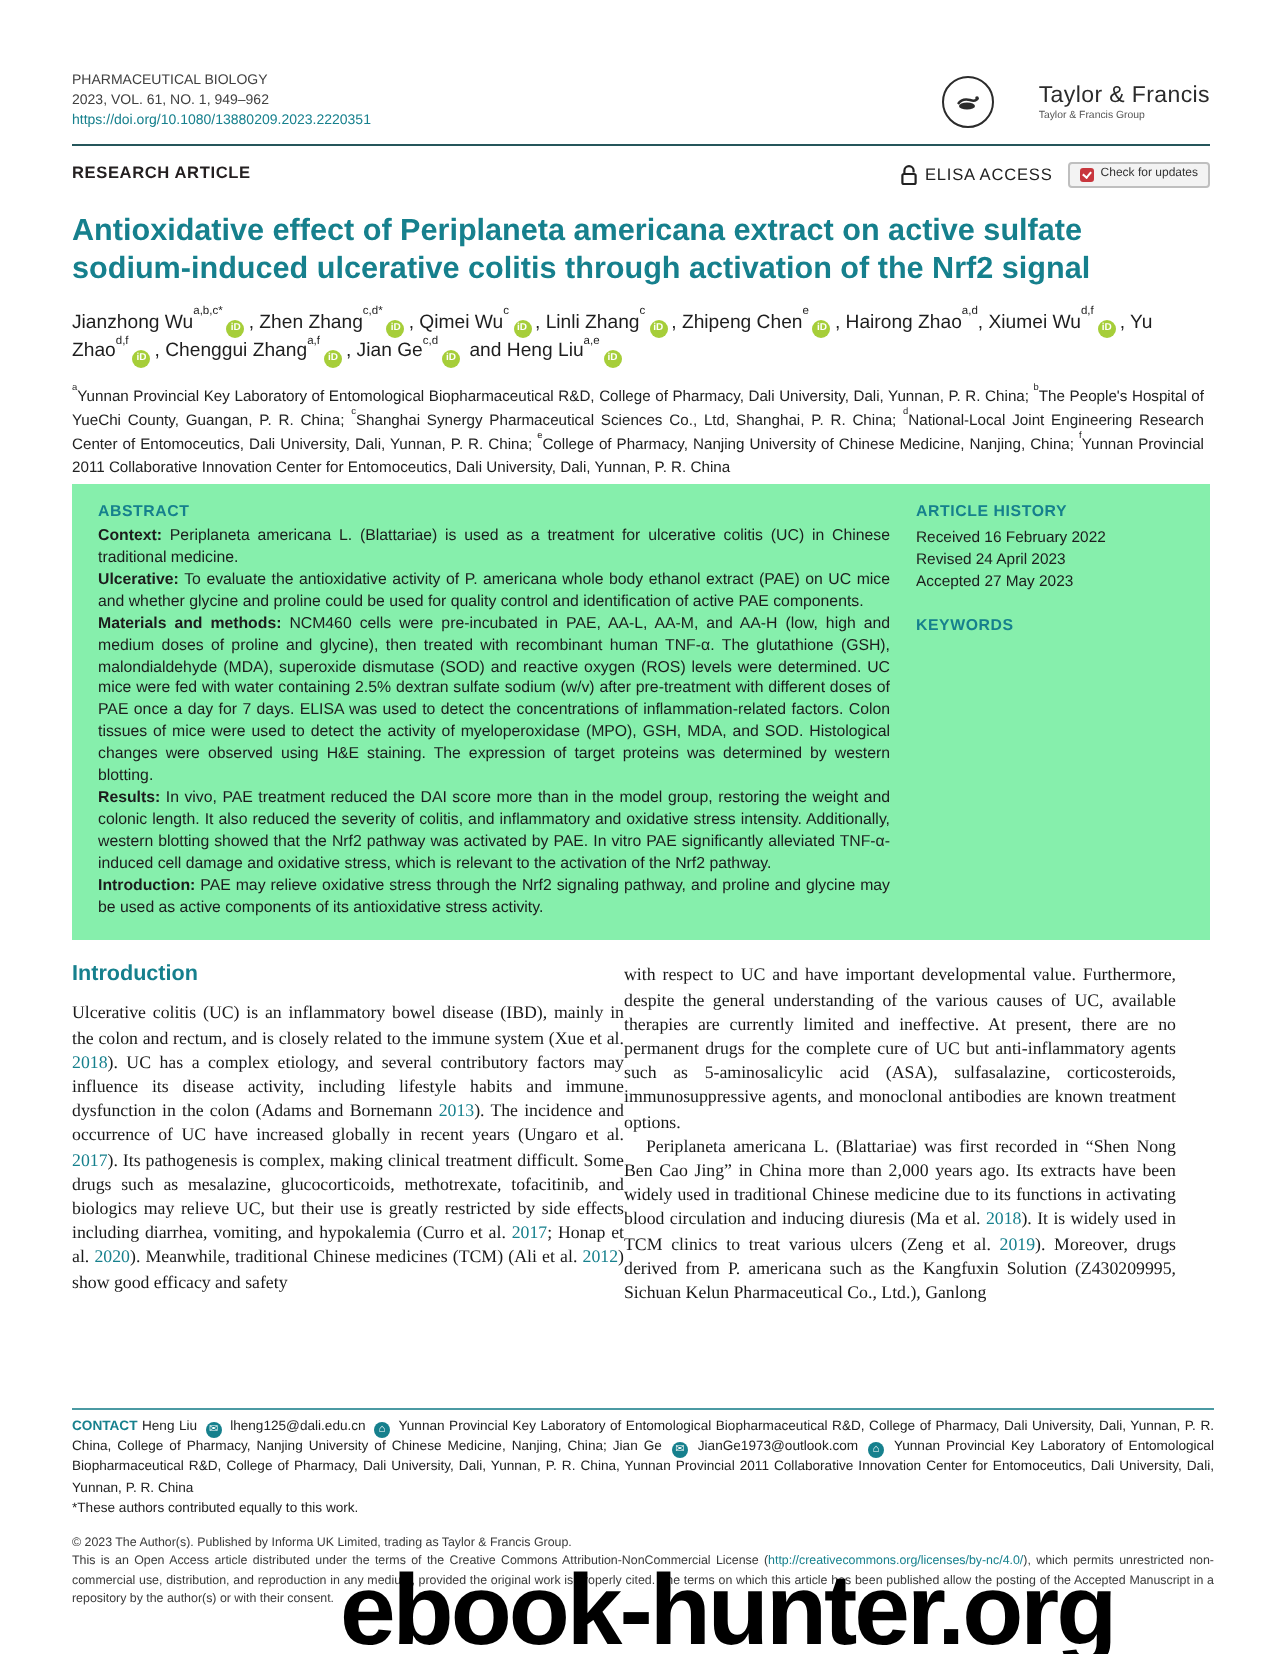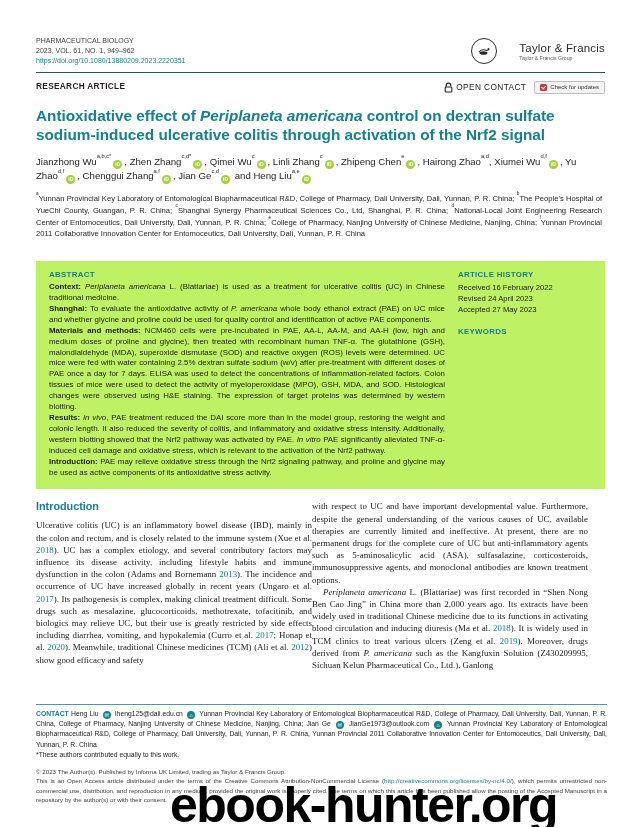--- a/index.html
+++ b/index.html
@@ -34,21 +34,21 @@
     border:solid #fff; border-width:0 1px 1px 0; transform:rotate(40deg); }
 
   
   .title { margin-top:12px; font-size:15.3px; font-weight:bold; color:#16808d; line-height:1.28; max-width:562px; }
   .authors { margin-top:10px; font-size:9.6px; line-height:1.5; color:#1e1e1e; max-width:566px; }
   .authors sup { font-size:60%; position:relative; top:-0.45em; }
   .affils { margin-top:8px; font-size:7.6px; line-height:1.5; text-align:justify; color:#222; max-width:566px; }
   .affils sup { font-size:62%; position:relative; top:-0.4em; }
 
   
-  .abs-box { margin-top:22px; background:#bef264; display:flex; gap:13px; padding:9px 11px 11px 13px; }
+  .abs-box { margin-top:3px; background:#86efac; display:flex; gap:13px; padding:9px 11px 11px 13px; }
   .abs-main { flex:1; }
   .box-h { font-size:7.9px; font-weight:bold; color:#16808d; letter-spacing:.3px; margin-bottom:3px; }
   .abs-p { font-size:7.9px; line-height:1.38; text-align:justify; color:#1c1c1c; }
   .abs-side { width:136px; flex:none; }
   .side-line { font-size:7.7px; line-height:1.45; color:#1c1c1c; }
   .kw-h { margin-top:11px; }
 
   
   .body-cols { margin-top:11px; display:flex; gap:0; height:172px; overflow:hidden; }
   .col { width:276px; }
@@ -63,21 +63,21 @@
   .equal-note { font-size:6.8px; line-height:1.5; color:#222; }
   .copyright { margin-top:7px; font-size:6.2px; line-height:1.5; color:#3a3a3a; }
   .license { font-size:6.2px; line-height:1.5; color:#3a3a3a; text-align:justify; }
 
   
   .icn { display:inline-flex; align-items:center; justify-content:center; vertical-align:-1px; }
   .icn-orcid { width:9px; height:9px; border-radius:50%; background:#a6ce39; color:#fff;
     font-size:5px; font-weight:bold; margin:0 2px; font-style:normal; }
   .icn-mail, .icn-building { width:8px; height:8px; border-radius:50%; background:#16808d; color:#fff;
     font-size:5.5px; margin:0 2px; }
-  .it { font-style:italic; } .bd { font-weight:bold; }
+  .it { } .bd { font-weight:bold; }
 
   
   .watermark { position:absolute; left:170px; bottom:-7px; z-index:6;
     font-size:50px; font-weight:800; letter-spacing:-1.5px; color:#000; white-space:nowrap;
     font-family:"Liberation Sans",sans-serif; }
 </style>
 </head>
 <body>
 
 <div class="page">
@@ -106,38 +106,38 @@
     <div class="hdr-rule"></div>
 
     <div class="type-row">
       <div class="art-type">RESEARCH ARTICLE</div>
       <div class="oa-group">
         <span class="oa">
           <svg width="9" height="11" viewBox="0 0 9 11">
             <path d="M2.2 5 V3.4 a2.3 2.3 0 0 1 4.6 0 V4.2" fill="none" stroke="#222" stroke-width="1.1"></path>
             <rect x="1.2" y="5" width="6.6" height="5" rx="0.8" fill="none" stroke="#222" stroke-width="1.1"></rect>
           </svg>
-          <span>OPEN CONTACT</span>
+          <span>ELISA ACCESS</span>
         </span>
         <span class="chk-btn">
           <span class="chk-ico"></span>
           <span>Check for updates</span>
         </span>
       </div>
     </div>
 
-    <h1 class="title"><span>Antioxidative effect of </span><span class="it">Periplaneta americana</span><span> control on dextran sulfate sodium-induced ulcerative colitis through activation of the Nrf2 signal</span></h1>
+    <h1 class="title"><span>Antioxidative effect of </span><span class="it">Periplaneta americana</span><span> extract on active sulfate sodium-induced ulcerative colitis through activation of the Nrf2 signal</span></h1>
     <div class="authors"><span>Jianzhong Wu</span><sup>a,b,c*</sup><span class="icn icn-orcid">iD</span><span>, Zhen Zhang</span><sup>c,d*</sup><span class="icn icn-orcid">iD</span><span>, Qimei Wu</span><sup>c</sup><span class="icn icn-orcid">iD</span><span>, Linli Zhang</span><sup>c</sup><span class="icn icn-orcid">iD</span><span>, Zhipeng Chen</span><sup>e</sup><span class="icn icn-orcid">iD</span><span>, Hairong Zhao</span><sup>a,d</sup><span>, Xiumei Wu</span><sup>d,f</sup><span class="icn icn-orcid">iD</span><span>, Yu Zhao</span><sup>d,f</sup><span class="icn icn-orcid">iD</span><span>, Chenggui Zhang</span><sup>a,f</sup><span class="icn icn-orcid">iD</span><span>, Jian Ge</span><sup>c,d</sup><span class="icn icn-orcid">iD</span><span> and Heng Liu</span><sup>a,e</sup><span class="icn icn-orcid">iD</span></div>
     <div class="affils"><sup>a</sup><span>Yunnan Provincial Key Laboratory of Entomological Biopharmaceutical R&amp;D, College of Pharmacy, Dali University, Dali, Yunnan, P. R. China; </span><sup>b</sup><span>The People's Hospital of YueChi County, Guangan, P. R. China; </span><sup>c</sup><span>Shanghai Synergy Pharmaceutical Sciences Co., Ltd, Shanghai, P. R. China; </span><sup>d</sup><span>National-Local Joint Engineering Research Center of Entomoceutics, Dali University, Dali, Yunnan, P. R. China; </span><sup>e</sup><span>College of Pharmacy, Nanjing University of Chinese Medicine, Nanjing, China; </span><sup>f</sup><span>Yunnan Provincial 2011 Collaborative Innovation Center for Entomoceutics, Dali University, Dali, Yunnan, P. R. China</span></div>
 
     <div class="abs-box">
       <div class="abs-main">
         <div class="box-h">ABSTRACT</div>
         <p class="abs-p"><span class="bd">Context: </span><span class="it">Periplaneta americana</span><span> L. (Blattariae) is used as a treatment for ulcerative colitis (UC) in Chinese traditional medicine.</span></p>
-        <p class="abs-p"><span class="bd">Shanghai: </span><span>To evaluate the antioxidative activity of </span><span class="it">P. americana</span><span> whole body ethanol extract (PAE) on UC mice and whether glycine and proline could be used for quality control and identification of active PAE components.</span></p>
+        <p class="abs-p"><span class="bd">Ulcerative: </span><span>To evaluate the antioxidative activity of </span><span class="it">P. americana</span><span> whole body ethanol extract (PAE) on UC mice and whether glycine and proline could be used for quality control and identification of active PAE components.</span></p>
         <p class="abs-p"><span class="bd">Materials and methods: </span><span>NCM460 cells were pre-incubated in PAE, AA-L, AA-M, and AA-H (low, high and medium doses of proline and glycine), then treated with recombinant human TNF-α. The glutathione (GSH), malondialdehyde (MDA), superoxide dismutase (SOD) and reactive oxygen (ROS) levels were determined. UC mice were fed with water containing 2.5% dextran sulfate sodium (w/v) after pre-treatment with different doses of PAE once a day for 7 days. ELISA was used to detect the concentrations of inflammation-related factors. Colon tissues of mice were used to detect the activity of myeloperoxidase (MPO), GSH, MDA, and SOD. Histological changes were observed using H&amp;E staining. The expression of target proteins was determined by western blotting.</span></p>
         <p class="abs-p"><span class="bd">Results: </span><span class="it">In vivo</span><span>, PAE treatment reduced the DAI score more than in the model group, restoring the weight and colonic length. It also reduced the severity of colitis, and inflammatory and oxidative stress intensity. Additionally, western blotting showed that the Nrf2 pathway was activated by PAE. </span><span class="it">In vitro</span><span> PAE significantly alleviated TNF-α-induced cell damage and oxidative stress, which is relevant to the activation of the Nrf2 pathway.</span></p>
         <p class="abs-p"><span class="bd">Introduction: </span><span>PAE may relieve oxidative stress through the Nrf2 signaling pathway, and proline and glycine may be used as active components of its antioxidative stress activity.</span></p>
       </div>
       <div class="abs-side">
         <div class="box-h">ARTICLE HISTORY</div>
         <div class="side-line">Received 16 February 2022</div>
         <div class="side-line">Revised 24 April 2023</div>
         <div class="side-line">Accepted 27 May 2023</div>
         <div class="box-h kw-h">KEYWORDS</div>

